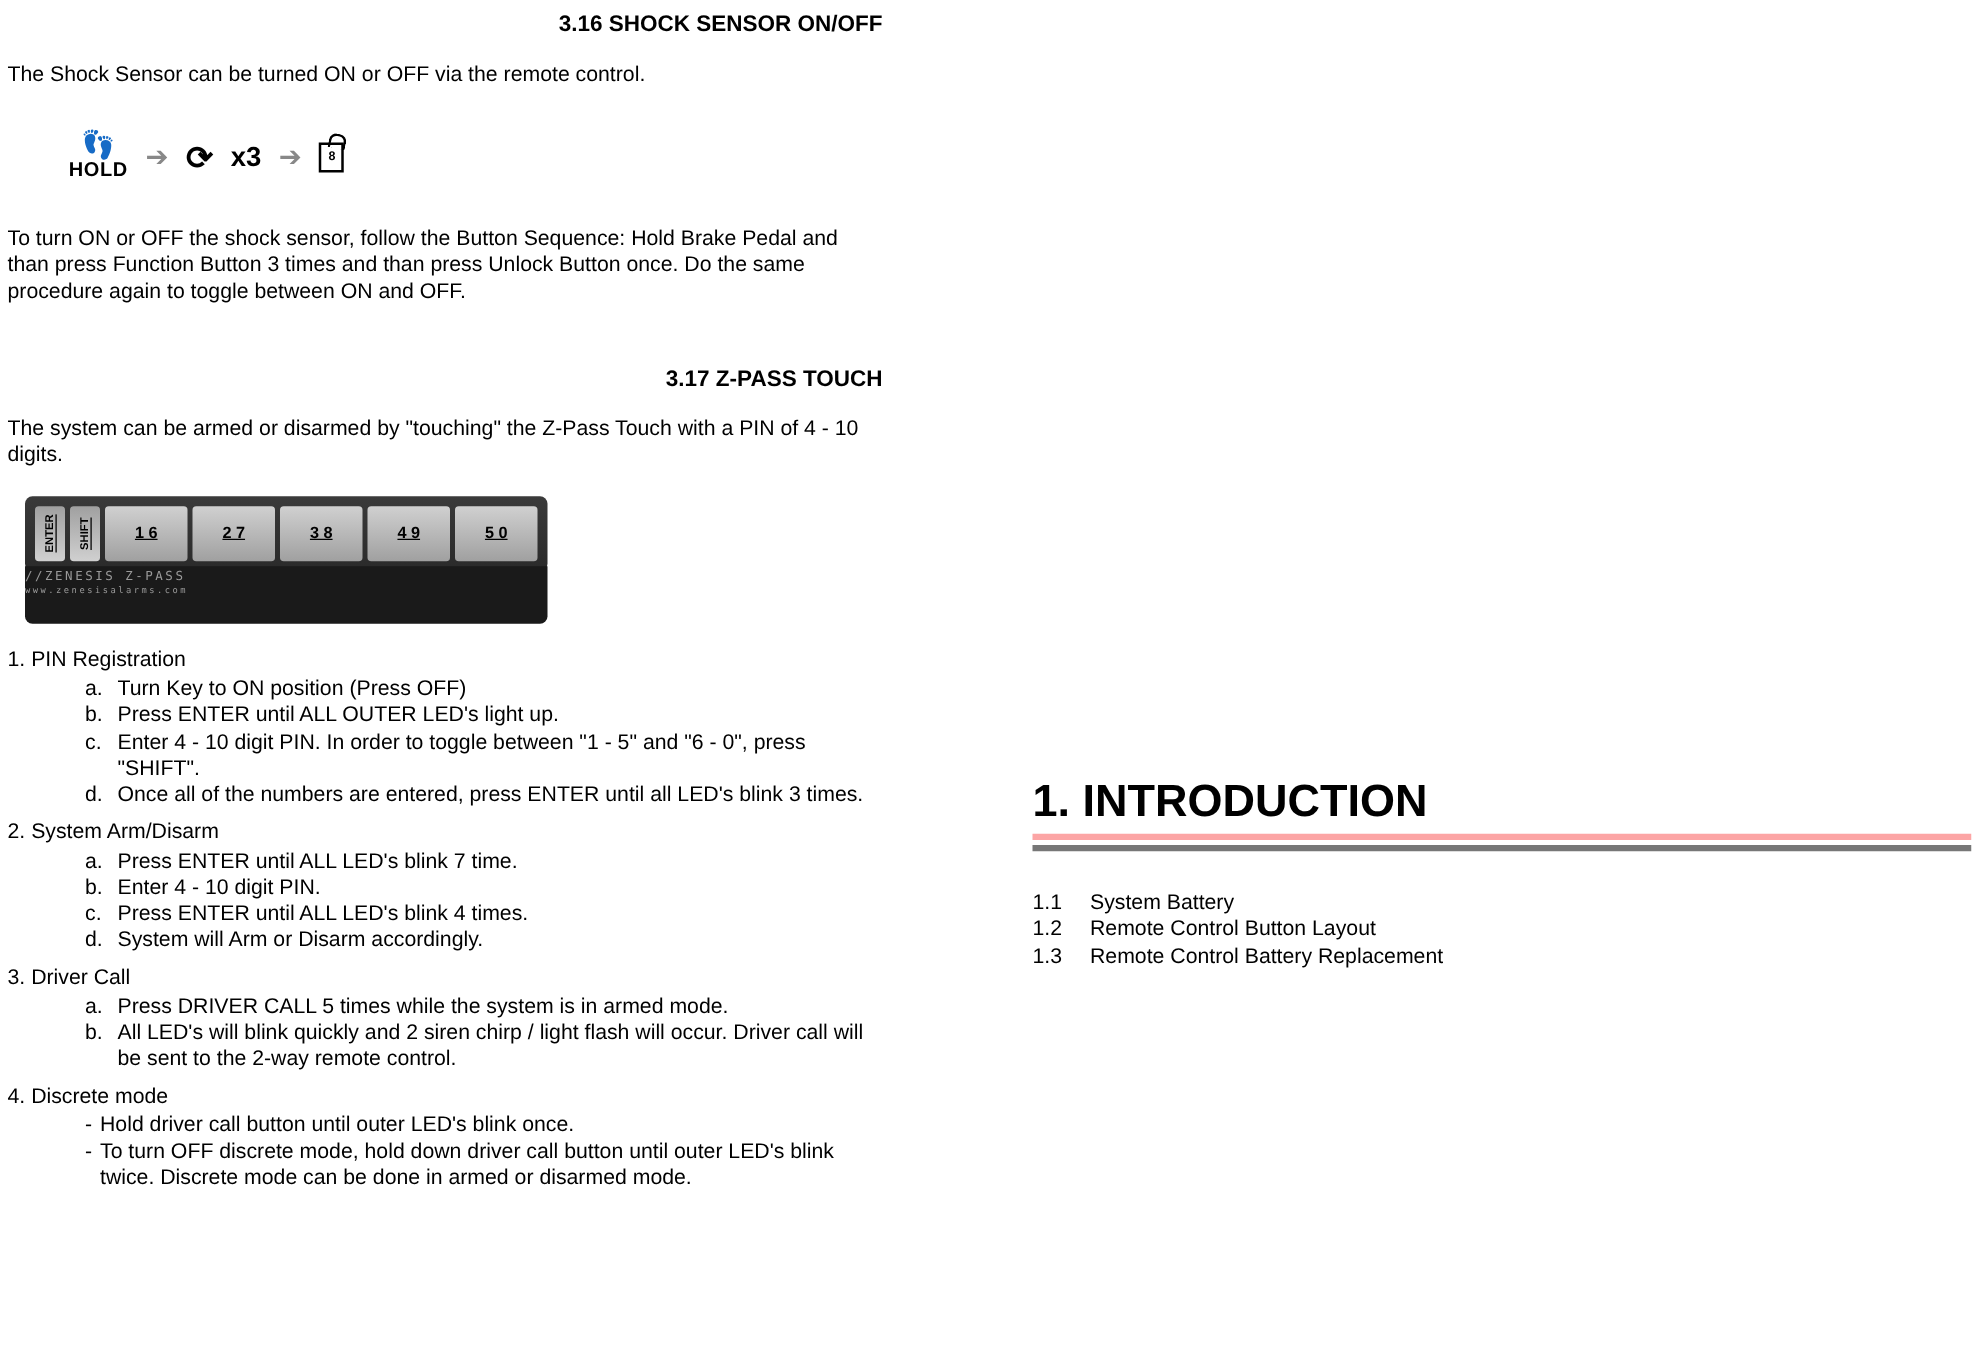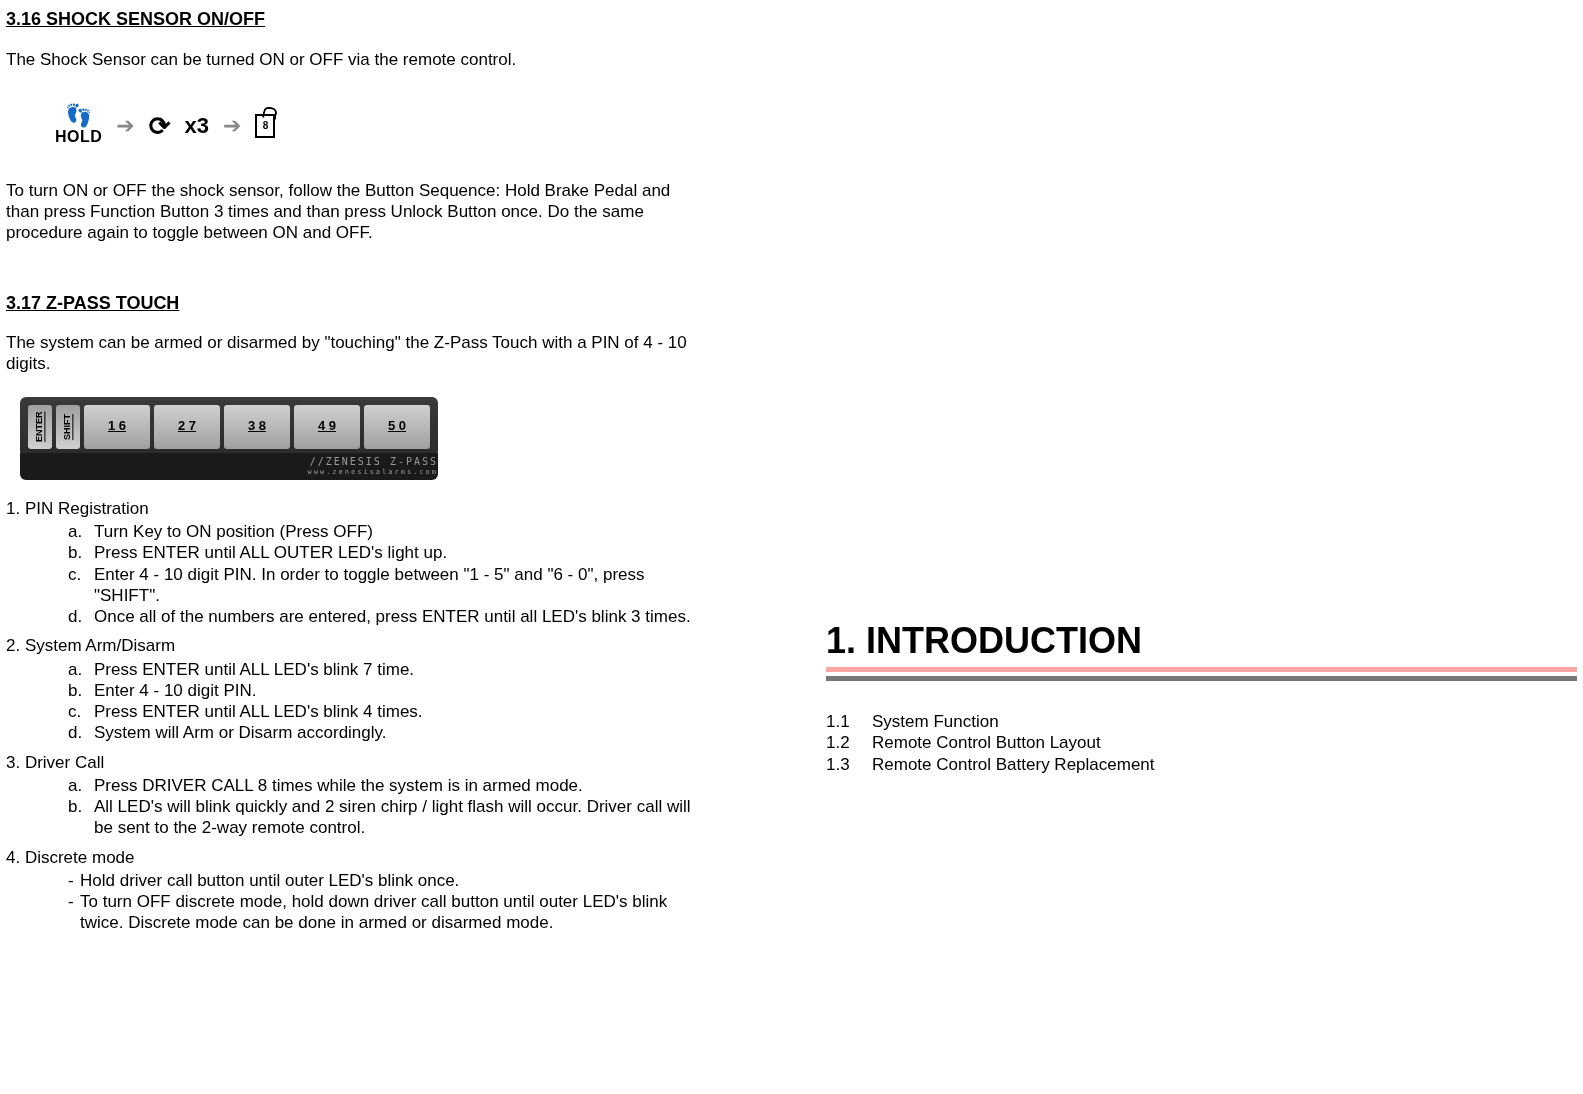--- a/index.html
+++ b/index.html
@@ -17,23 +17,23 @@
   .page {
     display: flex;
     gap: 120px;
     height: 100%;
   }
   .left-col { width: 700px; }
   .right-col { flex: 1; padding-top: 610px; position: relative; }
 
   .sect-heading {
     font-weight: bold;
-    text-decoration: underline;
     margin: 0 0 18px 0;
     font-size: 18px;
+    text-align: right;
   }
   .para { margin: 0 0 18px 0; max-width: 690px; }
 
   
   .seq {
     display: inline-flex;
     align-items: center;
     gap: 14px;
     background: #fff;
     border: 1px solid #fff;
@@ -84,22 +84,22 @@
     writing-mode: vertical-rl;
     transform: rotate(180deg);
     font-size:9px;
   }
   .key-num { font-size:13px; letter-spacing:0; }
   .brand-strip {
     background:#1a1a1a;
     color:#9a9a9a;
     font-size:10px;
     letter-spacing:2px;
-    text-align:right;
-    padding:3px 0 3px;
+    text-align:left;
+    padding:3px 0 22px;
     border-radius:0 0 6px 6px;
     margin-top:-4px;
     font-family: monospace;
   }
 
   .num-section { margin: 6px 0 0 0; }
   .num-section .num-title { margin: 8px 0 2px 0; }
   .sub-list { margin: 0; padding: 0 0 0 62px; list-style: none; }
   .sub-list li { margin: 0; padding: 0 0 0 26px; position: relative; }
   .sub-list li .marker {
@@ -186,39 +186,39 @@
       <div class="num-title">2. System Arm/Disarm</div>
       <ul class="sub-list">
         <li><span class="marker">a.</span><span>Press ENTER until ALL LED's blink 7 time.</span></li>
         <li><span class="marker">b.</span><span>Enter 4 - 10 digit PIN.</span></li>
         <li><span class="marker">c.</span><span>Press ENTER until ALL LED's blink 4 times.</span></li>
         <li><span class="marker">d.</span><span>System will Arm or Disarm accordingly.</span></li>
       </ul>
 
       <div class="num-title">3. Driver Call</div>
       <ul class="sub-list">
-        <li><span class="marker">a.</span><span>Press DRIVER CALL 8 times while the system is in armed mode.</span></li>
+        <li><span class="marker">a.</span><span>Press DRIVER CALL 5 times while the system is in armed mode.</span></li>
         <li><span class="marker">b.</span><span>All LED's will blink quickly and 2 siren chirp / light flash will occur. Driver call will be sent to the 2-way remote control.</span></li>
       </ul>
 
       <div class="num-title">4. Discrete mode</div>
       <ul class="dash-list">
         <li><span>Hold driver call button until outer LED's blink once.</span></li>
         <li><span>To turn OFF discrete mode, hold down driver call button until outer LED's blink twice. Discrete mode can be done in armed or disarmed mode.</span></li>
       </ul>
     </div>
   </div>
 
   <div class="right-col">
     <span class="intro-title">1.  INTRODUCTION</span>
     <div class="intro-rule2"></div>
     <ul class="toc">
       <li>
           <span class="toc-num">1.1</span>
-          <span>System Function</span>
+          <span>System Battery</span>
         </li>
       <li>
           <span class="toc-num">1.2</span>
           <span>Remote Control Button Layout</span>
         </li>
       <li>
           <span class="toc-num">1.3</span>
           <span>Remote Control Battery Replacement</span>
         </li>
     </ul>

